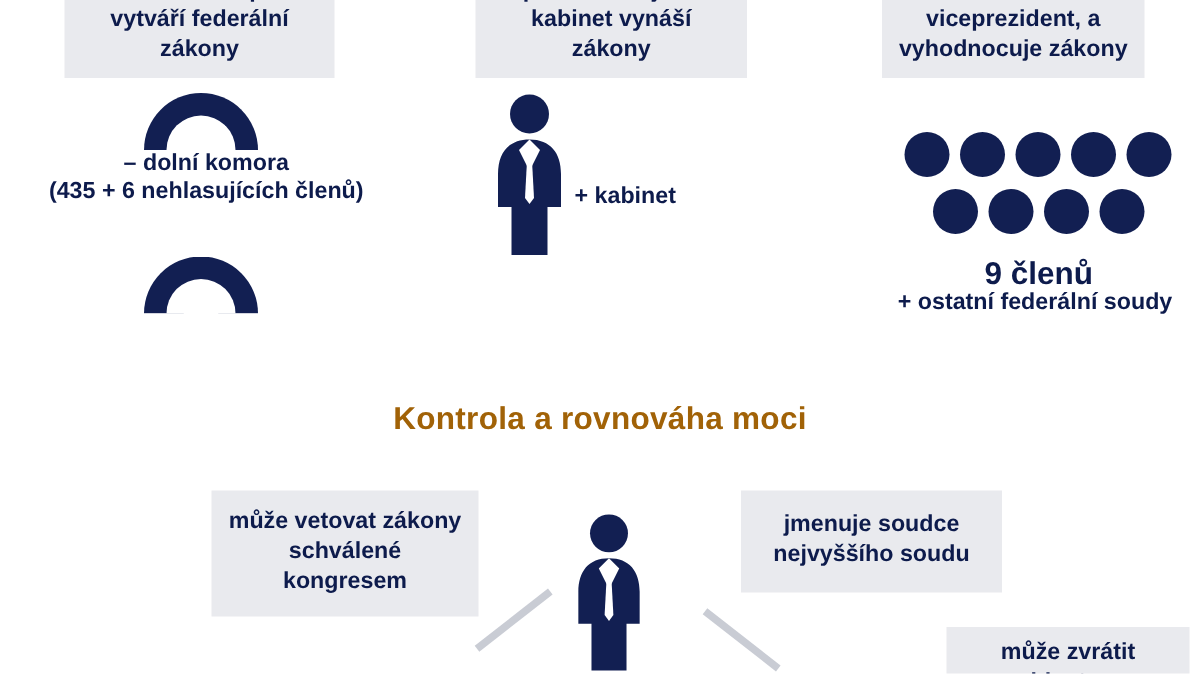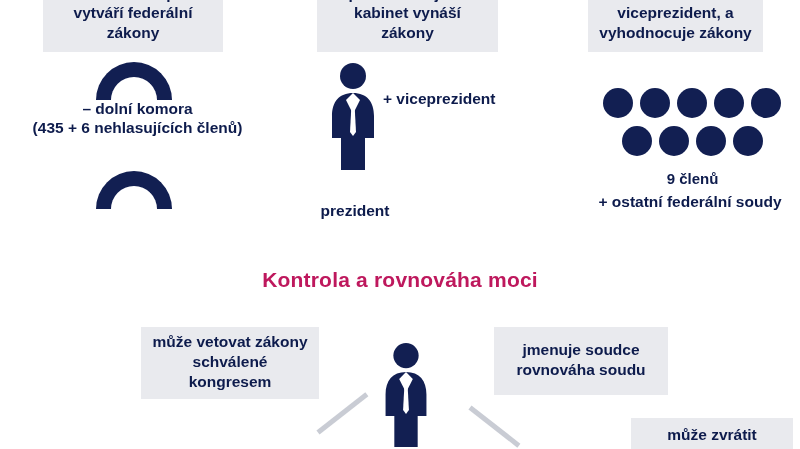--- a/index.html
+++ b/index.html
@@ -57,21 +57,21 @@
 
   
   .dot {
     position: absolute;
     background: #121f52;
     border-radius: 50%;
   }
 
   .title-red {
     position: absolute;
-    color: #be185d;
+    color: #a16207;
     font-weight: bold;
     font-size: 21px;
     text-align: center;
     letter-spacing: 0.2px;
   }
 
   .arrow-line {
     position: absolute;
     background: #c9ccd4;
   }
@@ -105,59 +105,56 @@
   <div class="branch-label" style="left:10px; top:208px; width:250px; font-size:15.5px;">
   </div>
 
   <svg class="person" style="left:325px; top:60px;" width="56" height="112" viewBox="0 0 56 112">
     <circle cx="28" cy="16" r="13" fill="#121f52"></circle>
     <path d="M28 33 C14 33 7 42 7 56 L7 78 L16 78 L16 110 L40 110 L40 78 L49 78 L49 56 C49 42 42 33 28 33 Z" fill="#121f52"></path>
     <path d="M28 33 L21 40 L28 54 L35 40 Z" fill="#ffffff"></path>
     <path d="M26.5 44 L29.5 44 L31 72 L28 76 L25 72 Z" fill="#ffffff"></path>
   </svg>
 
-  <div class="branch-label" style="left:300px; top:201px; width:110px; font-size:15.5px;">
-    <span>prezident</span>
+
+
+  <div class="branch-label" style="left:383px; top:121px; width:170px; font-size:15.5px; text-align:left;">
+    <span>+ kabinet</span>
   </div>
-
-  <div class="branch-label" style="left:383px; top:89px; width:170px; font-size:15.5px; text-align:left;">
-    <span>+ viceprezident</span>
-  </div>
-
 
   <div>
     <div class="dot" style="left:603px; top:88px; width:30px; height:30px;"></div>
     <div class="dot" style="left:640px; top:88px; width:30px; height:30px;"></div>
     <div class="dot" style="left:677px; top:88px; width:30px; height:30px;"></div>
     <div class="dot" style="left:714px; top:88px; width:30px; height:30px;"></div>
     <div class="dot" style="left:751px; top:88px; width:30px; height:30px;"></div>
     <div class="dot" style="left:622px; top:126px; width:30px; height:30px;"></div>
     <div class="dot" style="left:659px; top:126px; width:30px; height:30px;"></div>
     <div class="dot" style="left:696px; top:126px; width:30px; height:30px;"></div>
     <div class="dot" style="left:733px; top:126px; width:30px; height:30px;"></div>
   </div>
 
-  <div class="branch-label" style="left:600px; top:170px; width:185px; font-size:15px;">
+  <div class="branch-label" style="left:600px; top:170px; width:185px; font-size:21px;">
     <span>9 členů</span>
   </div>
 
   <div class="branch-label" style="left:570px; top:192px; width:240px; font-size:15.5px;">
     <span>+ ostatní federální soudy</span>
   </div>
 
   <div class="title-red" style="left:150px; top:268px; width:500px;">
     <span>Kontrola a rovnováha moci</span>
   </div>
 
-  <div class="caption-box" style="left:141px; top:327px; width:178px; height:72px; display:flex; align-items:center; justify-content:center;">
+  <div class="caption-box" style="left:141px; top:327px; width:178px; height:84px; display:flex; align-items:center; justify-content:center;">
     <span>může vetovat zákony schválené kongresem</span>
   </div>
 
   <div class="caption-box" style="left:494px; top:327px; width:174px; height:68px; display:flex; align-items:center; justify-content:center;">
-    <span>jmenuje soudce rovnováha soudu</span>
+    <span>jmenuje soudce nejvyššího soudu</span>
   </div>
 
   <div class="caption-box" style="left:631px; top:418px; width:162px; height:60px; display:flex; align-items:flex-start; justify-content:center;">
     <span>může zvrátit prezidentovo&nbsp;...</span>
   </div>
 
   <svg class="person" style="left:378px; top:340px;" width="56" height="109" viewBox="0 0 56 112">
     <circle cx="28" cy="16" r="13" fill="#121f52"></circle>
     <path d="M28 33 C14 33 7 42 7 56 L7 78 L16 78 L16 110 L40 110 L40 78 L49 78 L49 56 C49 42 42 33 28 33 Z" fill="#121f52"></path>
     <path d="M28 33 L21 40 L28 54 L35 40 Z" fill="#ffffff"></path>

